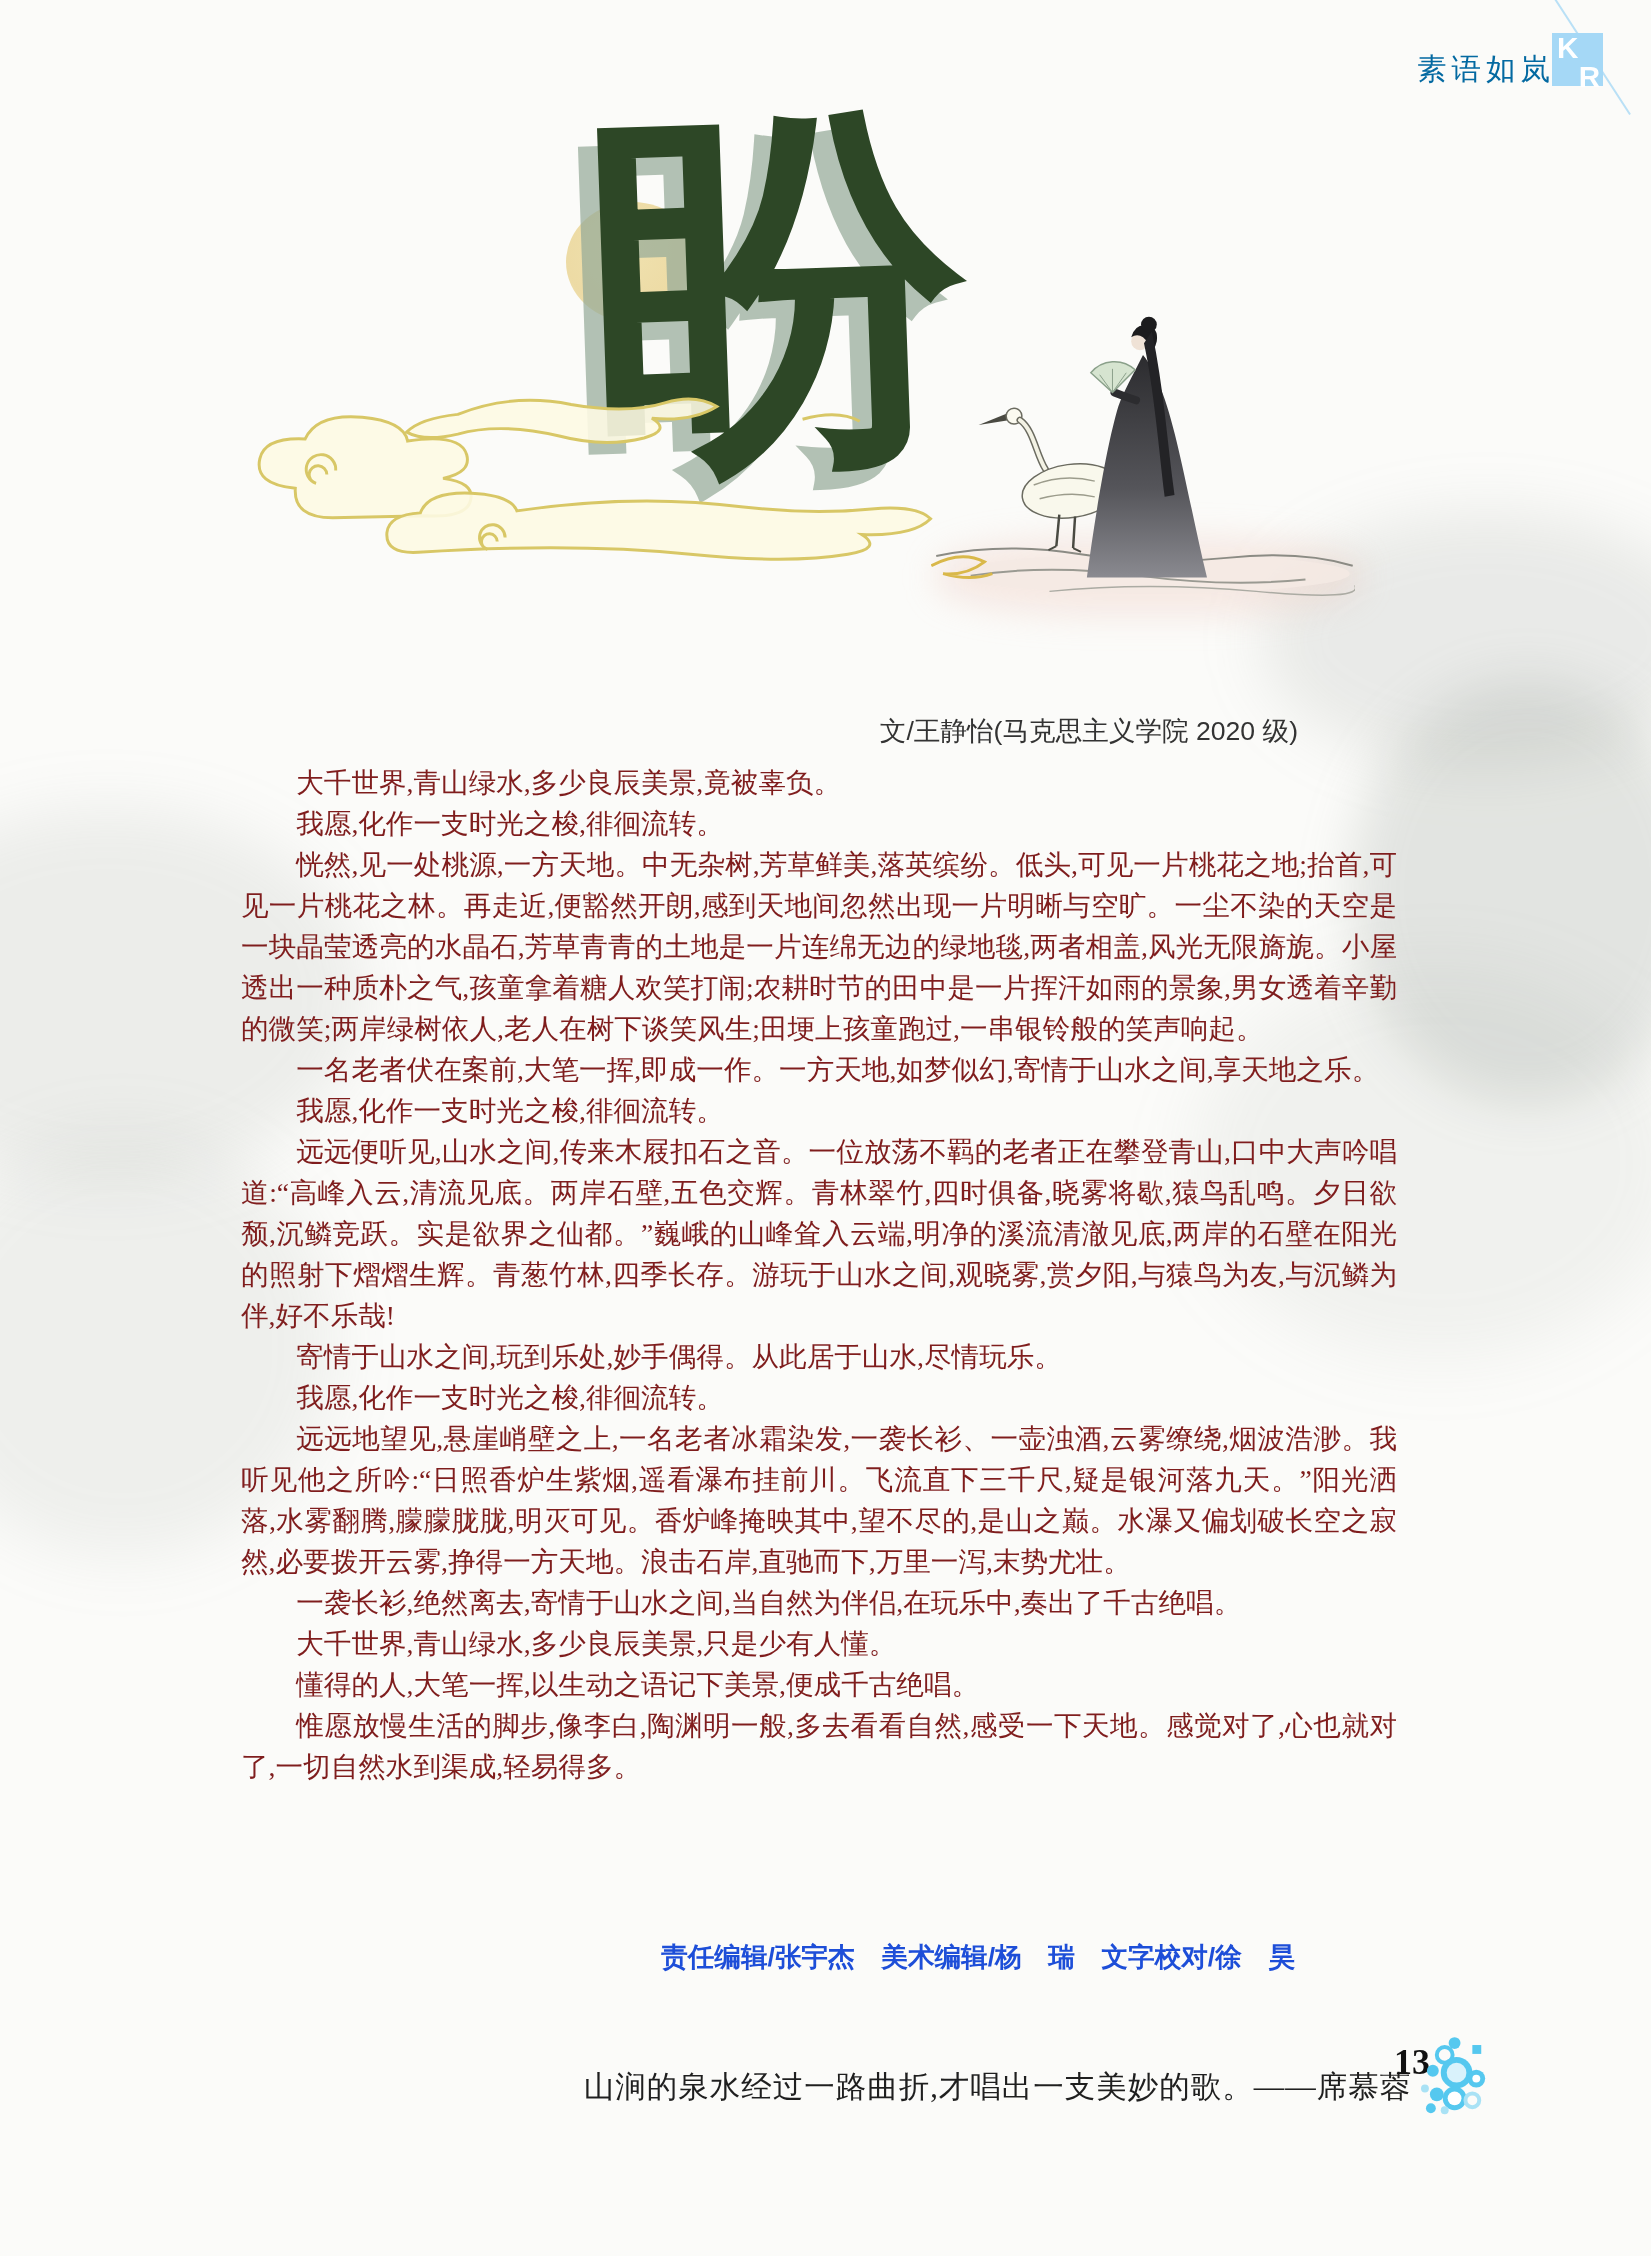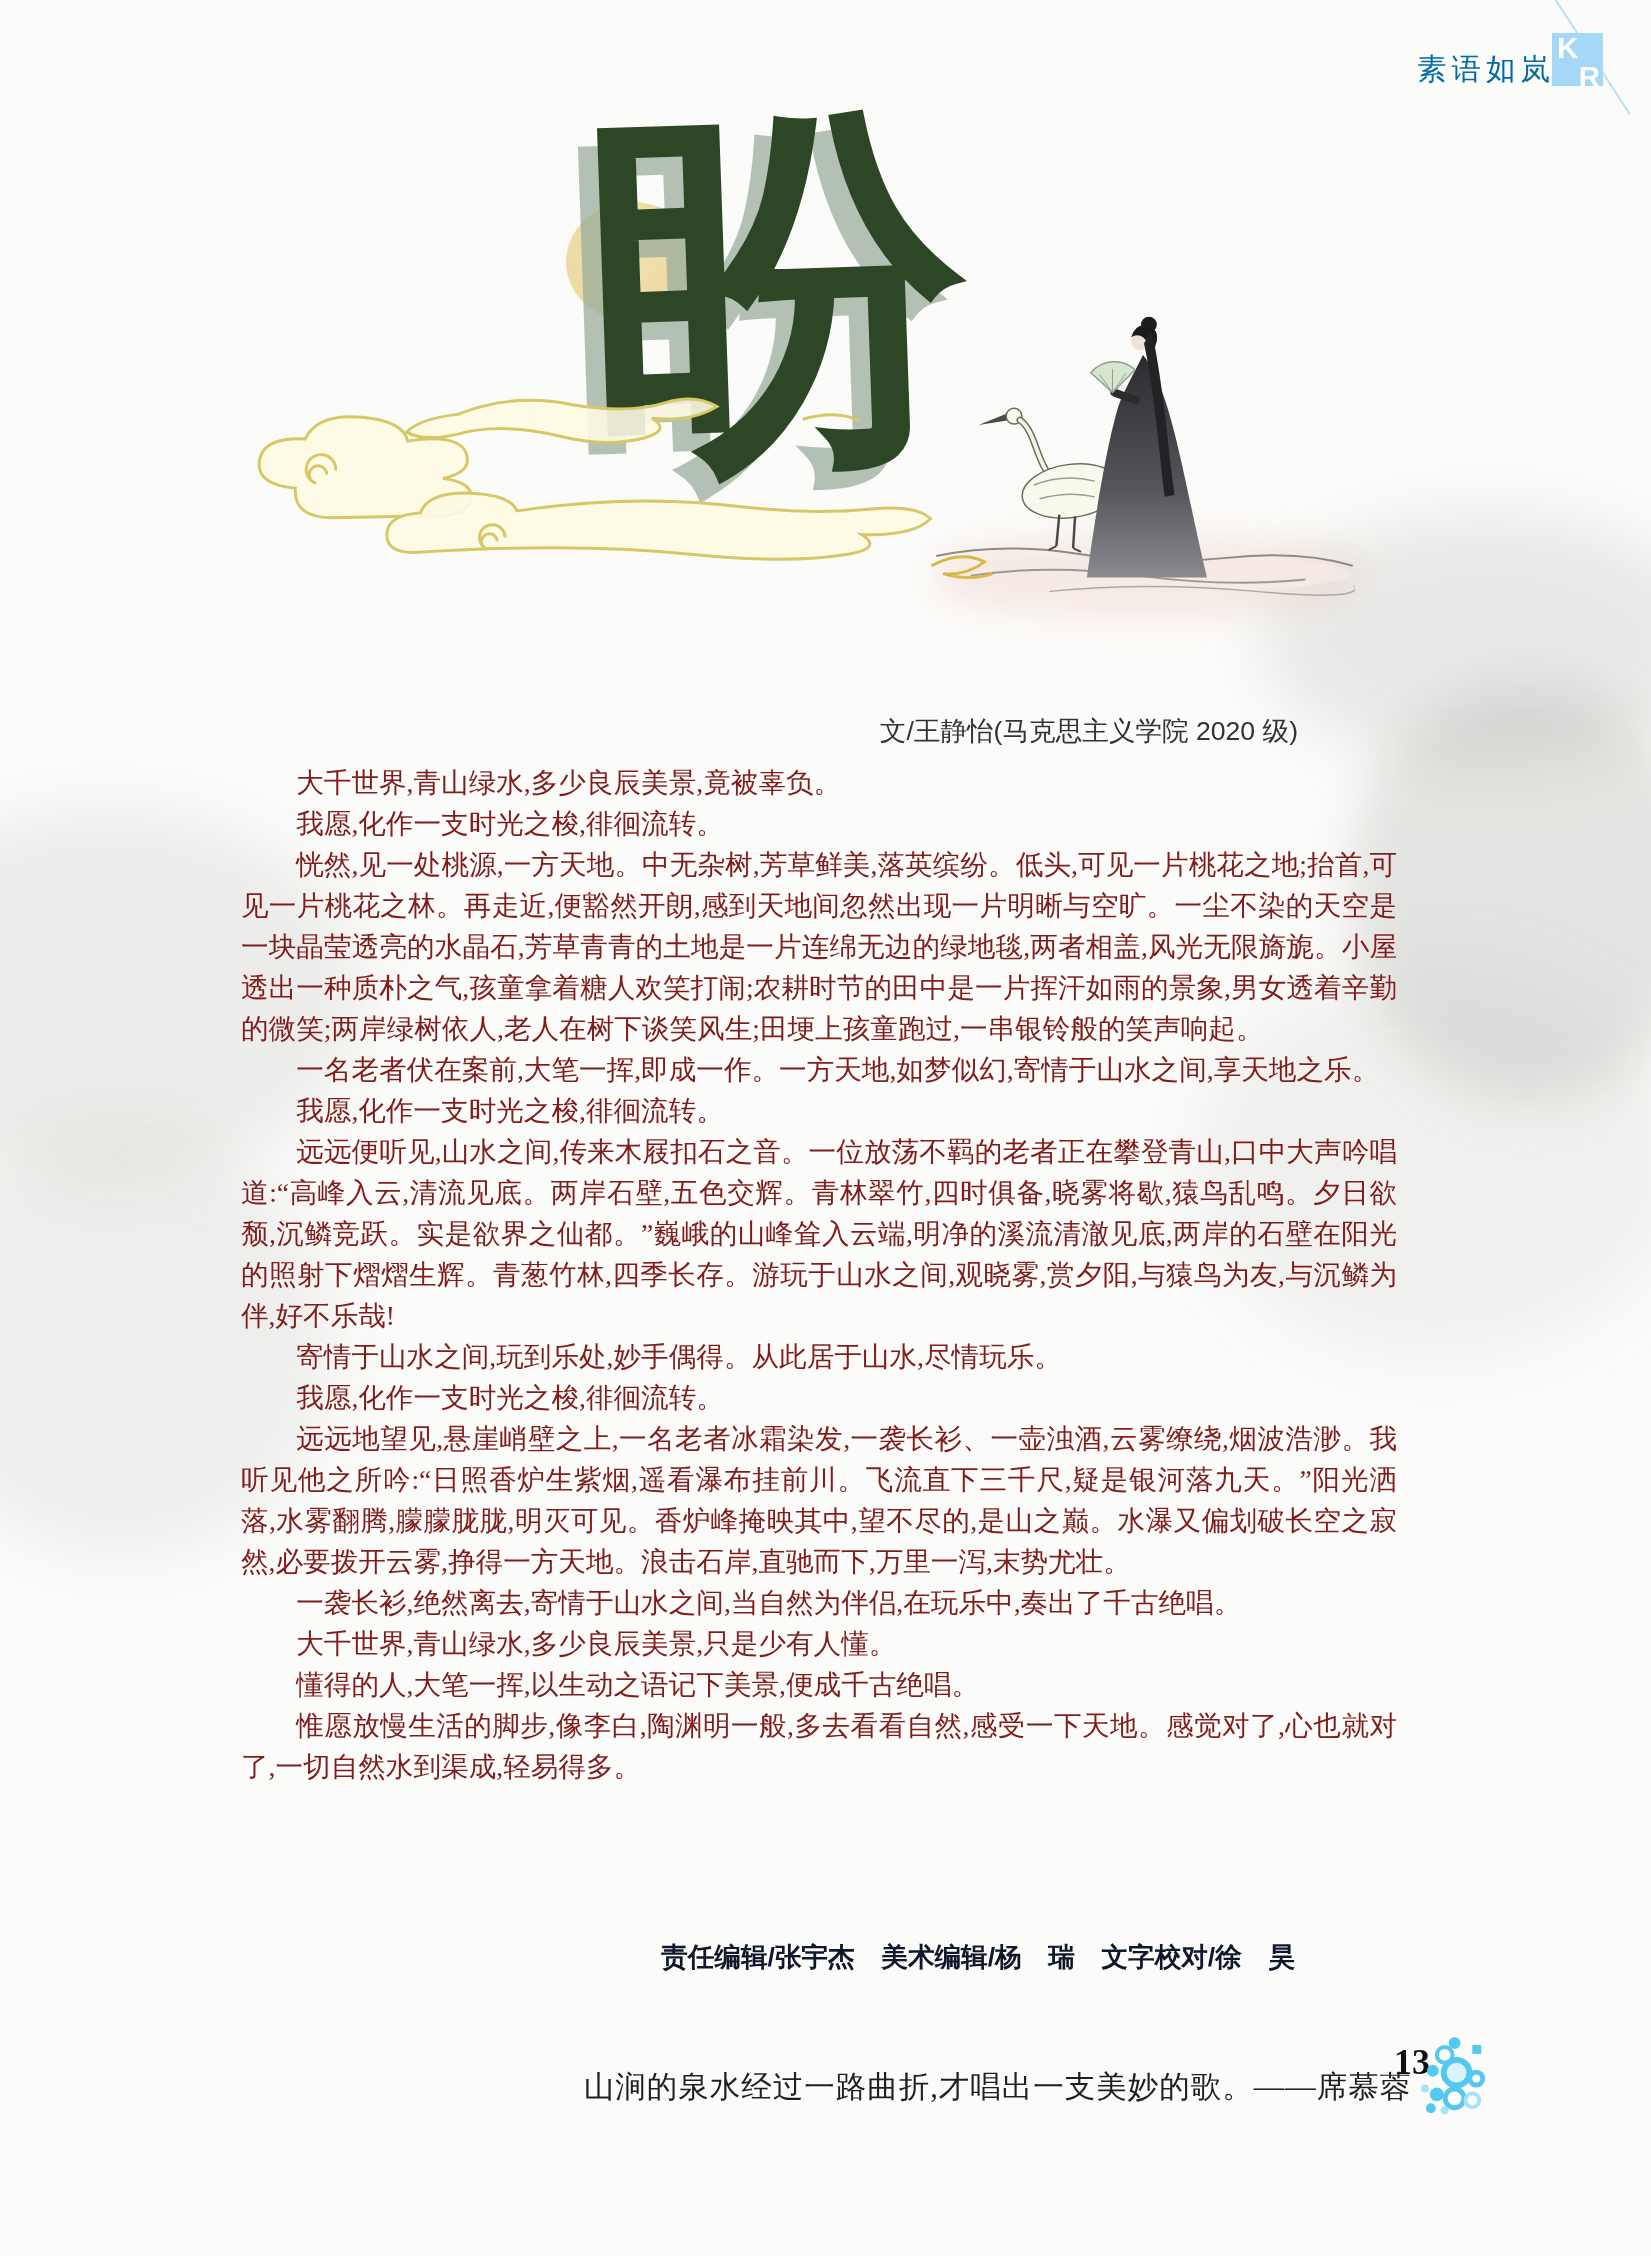--- a/index.html
+++ b/index.html
@@ -57,21 +57,21 @@
   }
   .bodycol{
     position:absolute;left:241px;top:762px;width:1156px;
     font-size:27.6px;line-height:41px;text-align:justify;color:#7f1d1d;
   }
   .bodycol p{margin:0;text-indent:2em;}
   .credits{
     position:absolute;left:251px;top:1937px;width:1156px;box-sizing:border-box;
     text-align:right;padding-right:112px;
     font-family:"Liberation Sans","DejaVu Sans",sans-serif;font-weight:700;
-    font-size:26.6px;line-height:41px;color:#0f172a;
+    font-size:26.6px;line-height:41px;color:#1d4ed8;
   }
   .quote{
     position:absolute;left:505px;top:2067px;width:985px;
     text-align:center;font-size:30.5px;letter-spacing:1px;color:#1f1f1f;
   }
   .pagenum{
     position:absolute;left:1394px;top:2041px;
     font-size:36px;font-weight:700;color:#111;
   }
   .ornament{position:absolute;left:1421px;top:2037px;width:79px;height:99px;}

